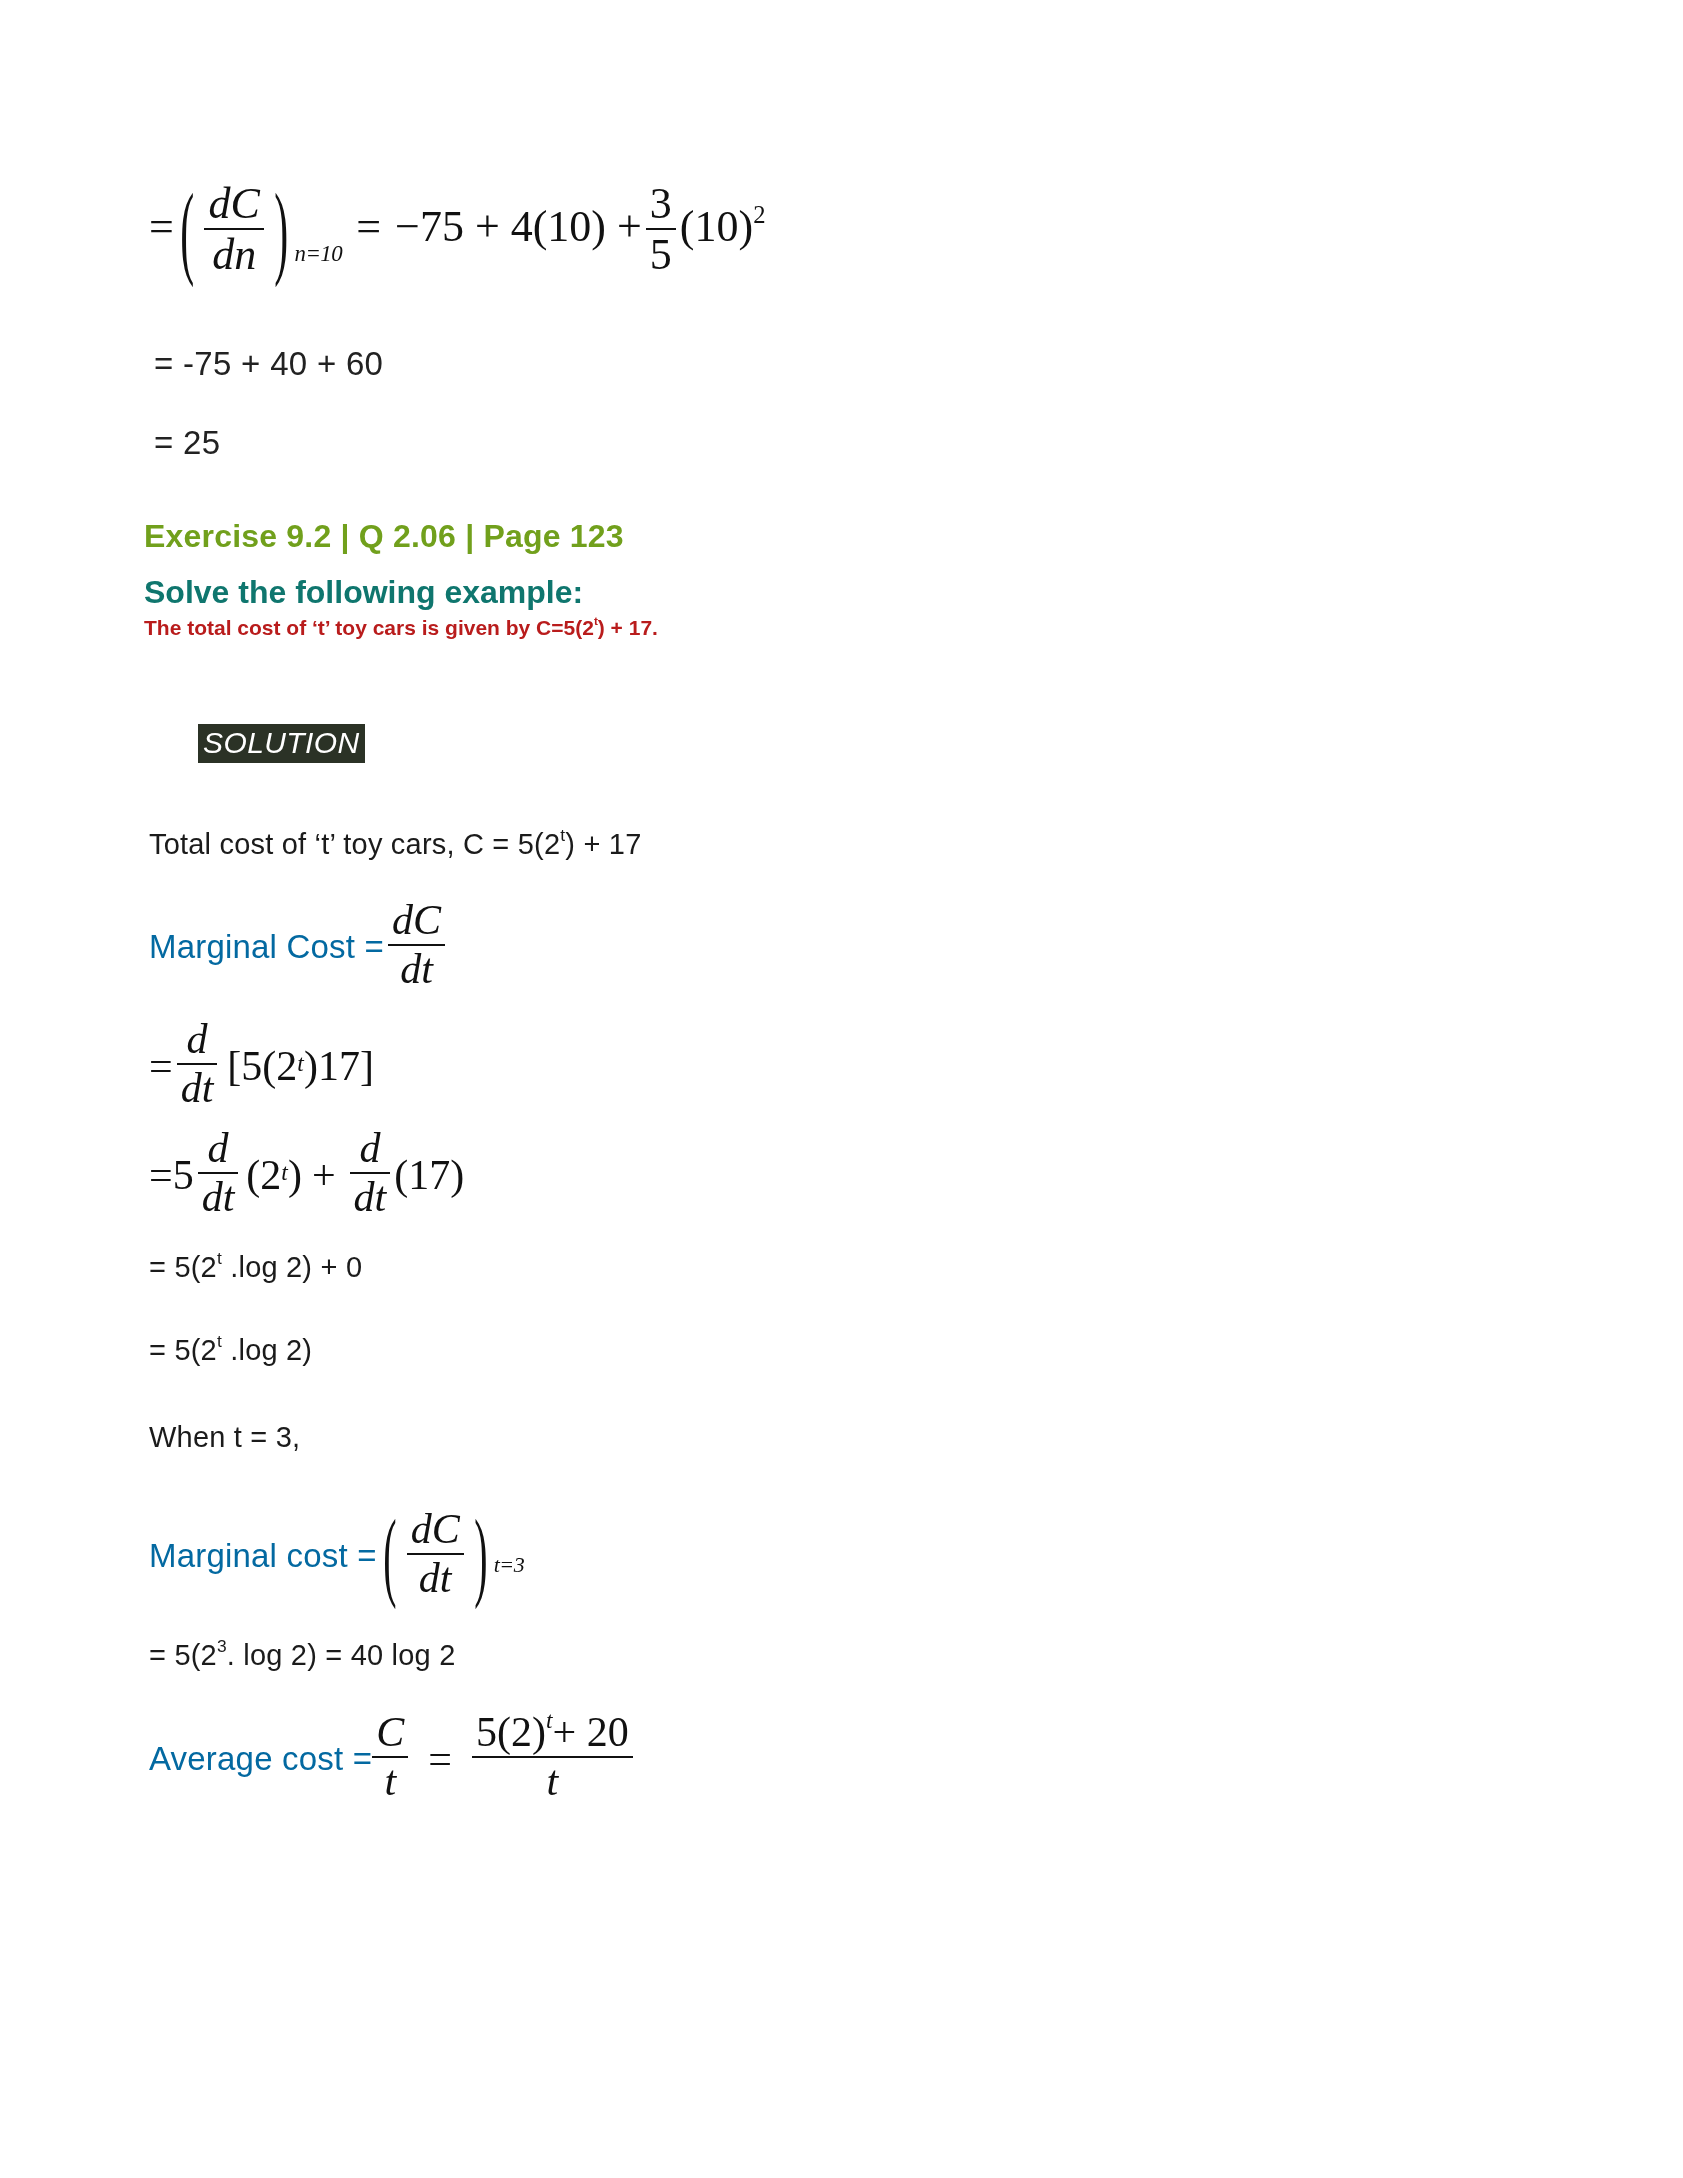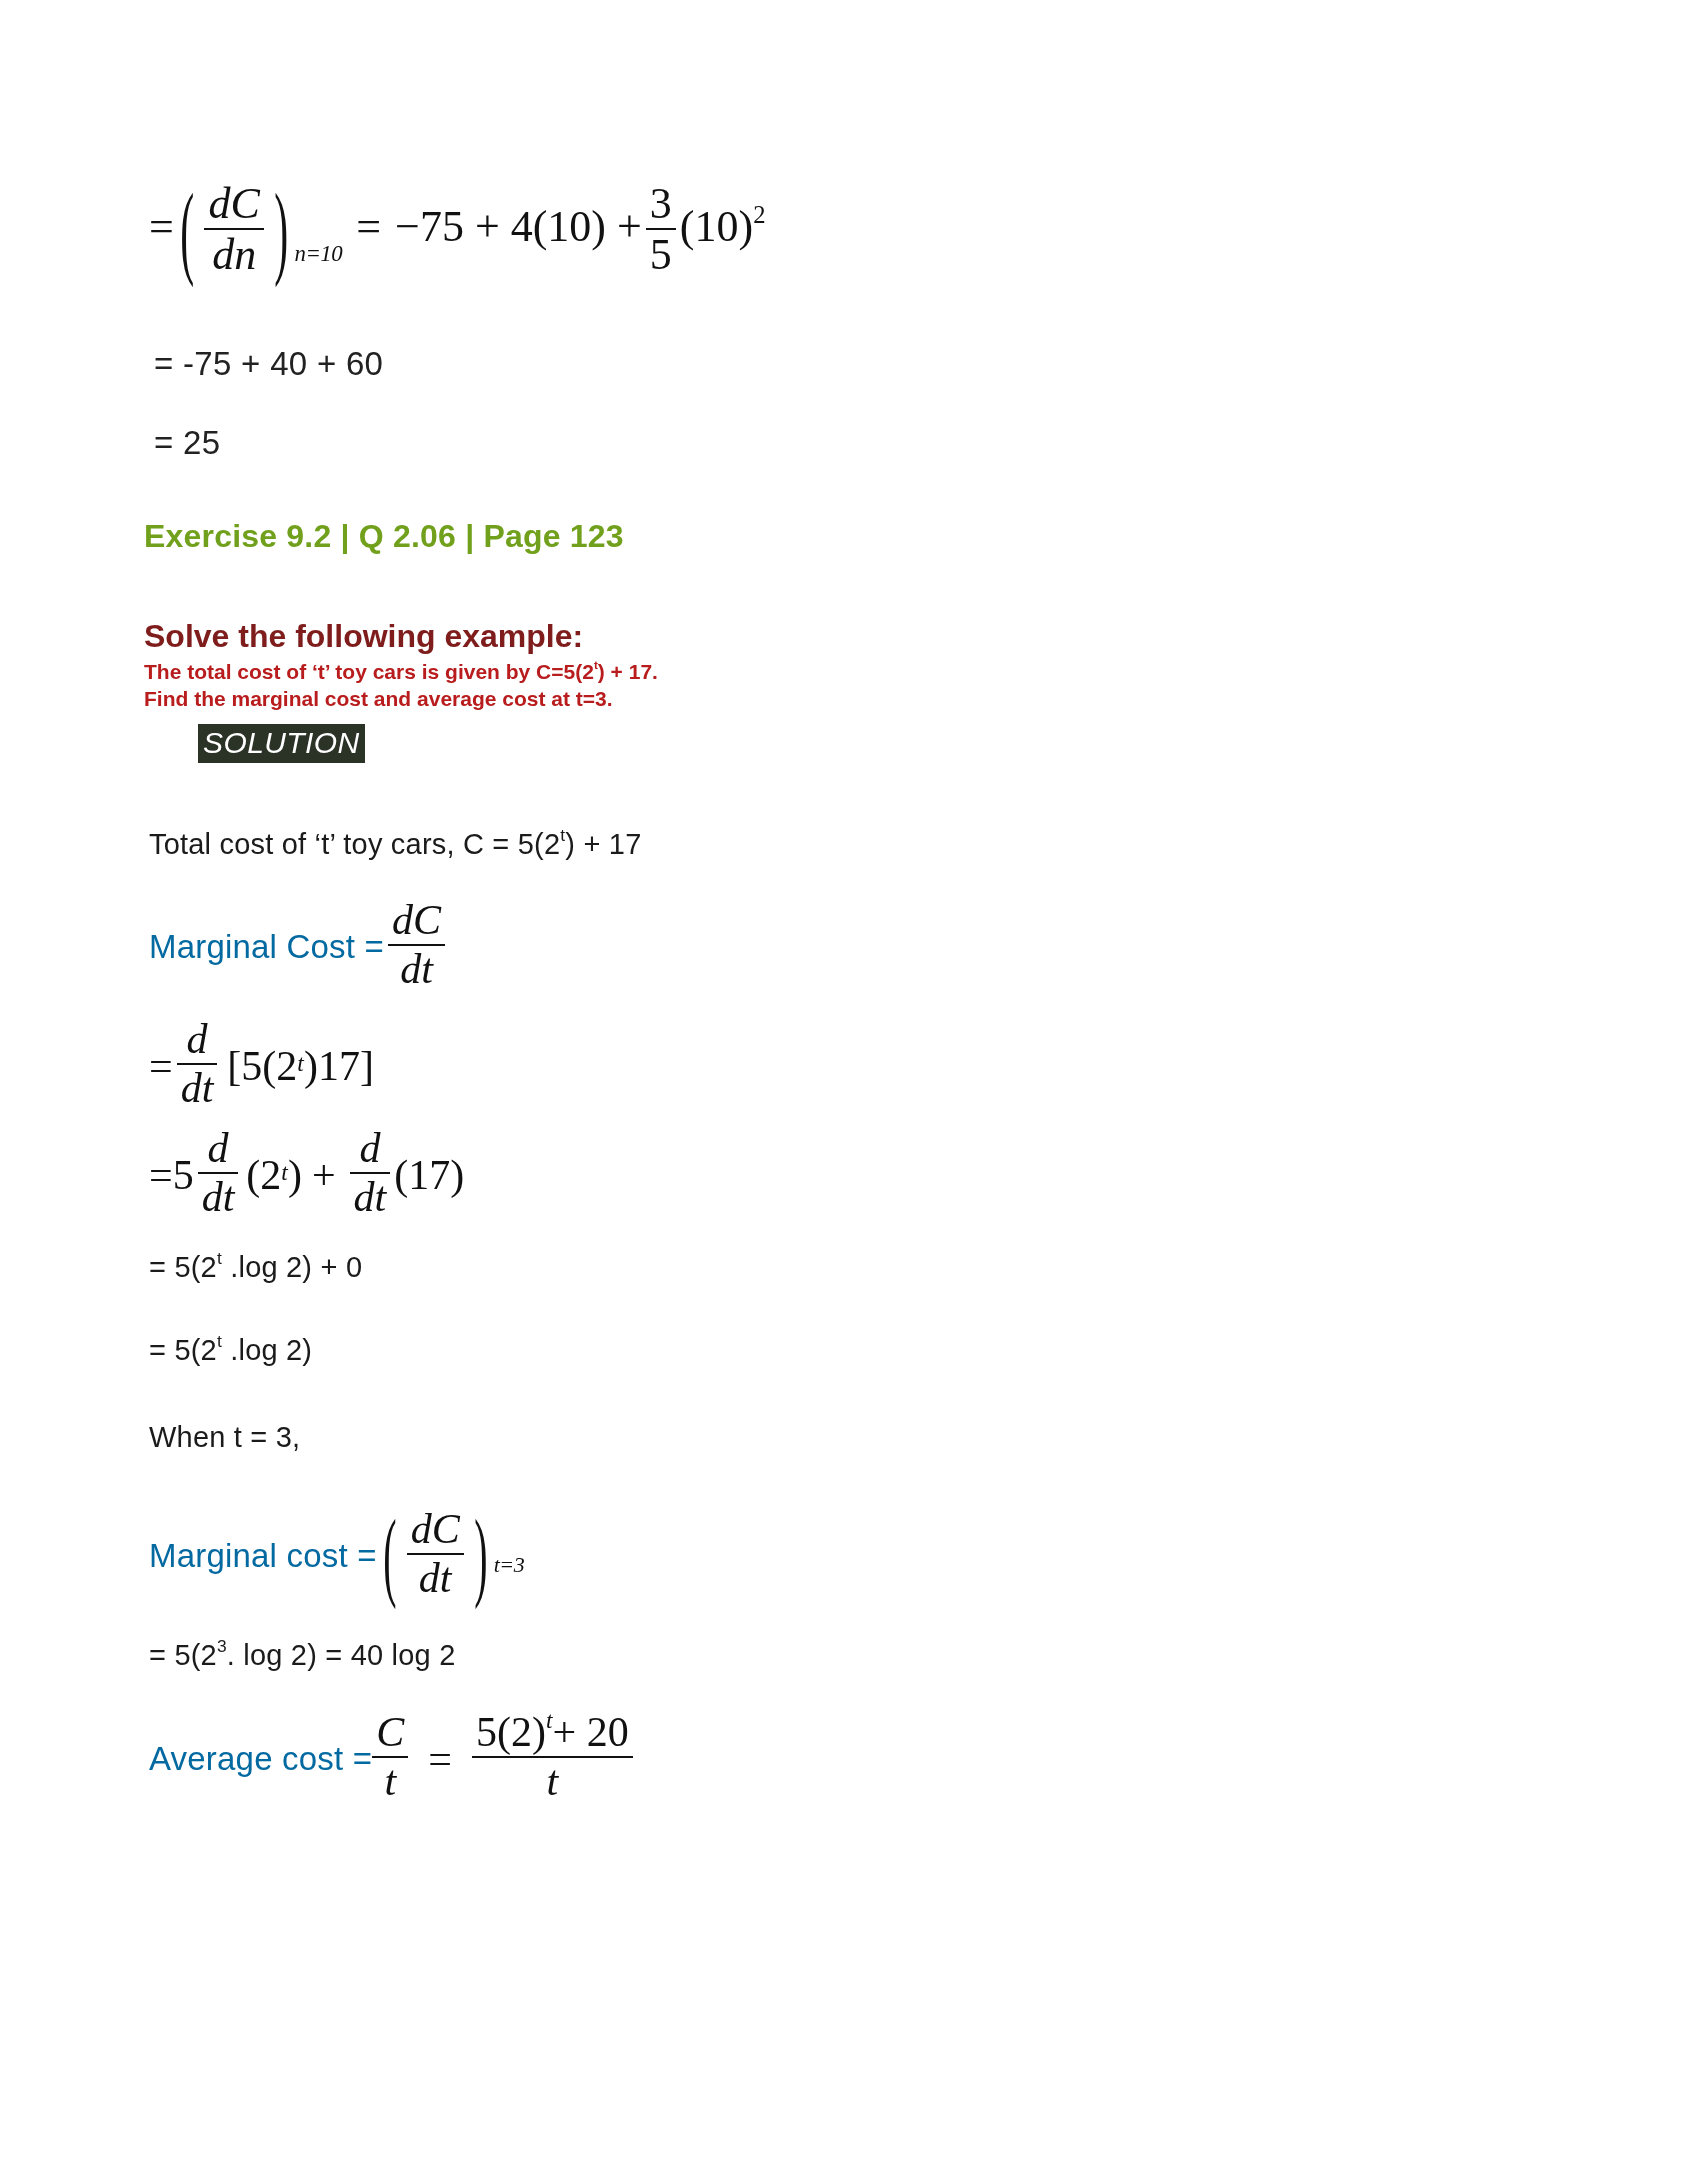--- a/index.html
+++ b/index.html
@@ -124,23 +124,22 @@
   #question-block {
     position: absolute;
     left: 0px;
     top: 572px;
     width: 990px;
   }
   #question-title {
     font-family: "Liberation Sans", sans-serif;
     font-weight: bold;
     font-size: 32px;
-    color: #7f1d1d;
+    color: #0f766e;
     line-height: 1.30;
-    margin-top: 44px;
   }
   .qline {
     font-family: "Liberation Sans", sans-serif;
     font-size: 21px;
     color: #b91c1c;
     line-height: 1.30;
     white-space: nowrap;
     font-weight: bold;
   }
 
@@ -208,21 +207,20 @@
     </div>
 
     <div class="plainline" id="eq-sum">= -75 + 40 + 60</div>
     <div class="plainline" id="eq-val">= 25</div>
 
     <div id="exercise-heading">Exercise 9.2 | Q 2.06 | Page 123</div>
 
     <div id="question-block">
       <div id="question-title">Solve the following example:</div>
       <div class="qline"><span>The total cost of ‘t’ toy cars is given by C=5(2</span><span class="sup">t</span><span>) + 17.</span></div>
-      <div class="qline">Find the marginal cost and average cost at t=3.</div>
     </div>
 
     <div id="solution-badge">SOLUTION</div>
 
     <div class="sline" id="s-total"><span>Total cost of ‘t’ toy cars, C = 5(2</span><span class="sup">t</span><span>) + 17</span></div>
 
     <div class="mathrow" id="s-mc-label">
       <span class="label-sans">Marginal Cost =</span>
         <span class="frac" style="font-size:42px;">
           <span class="num serif-it">dC</span>

